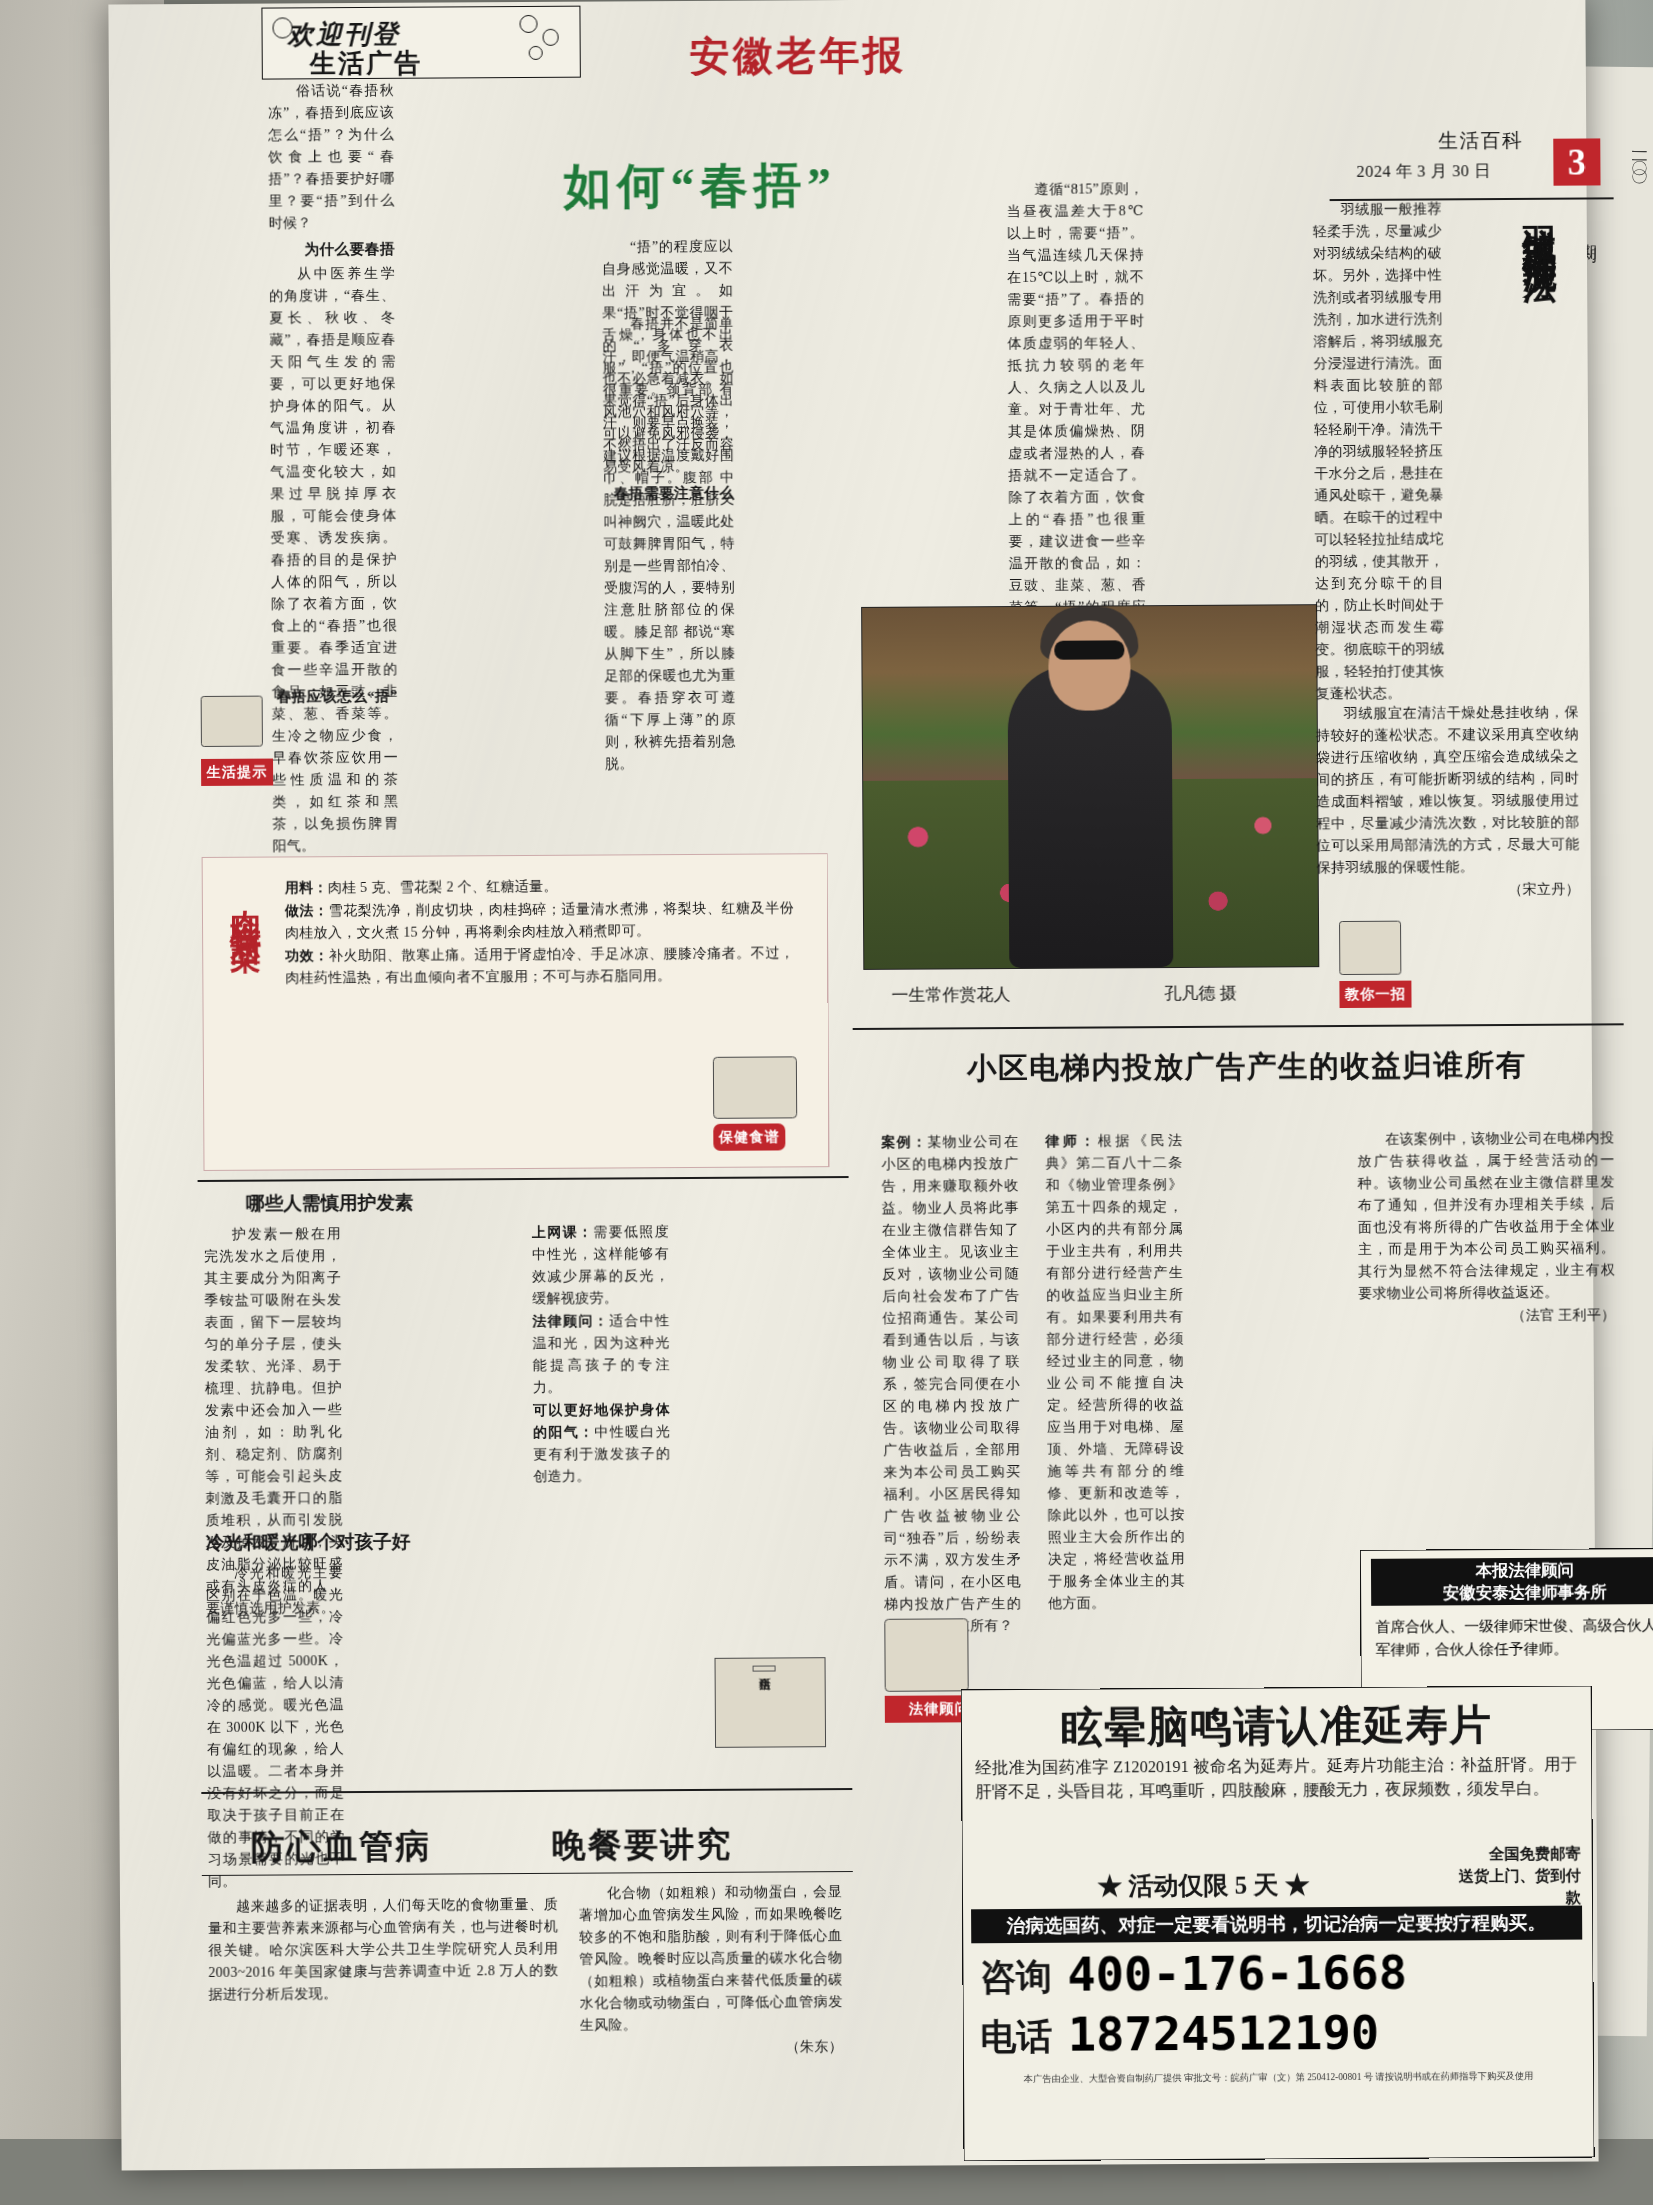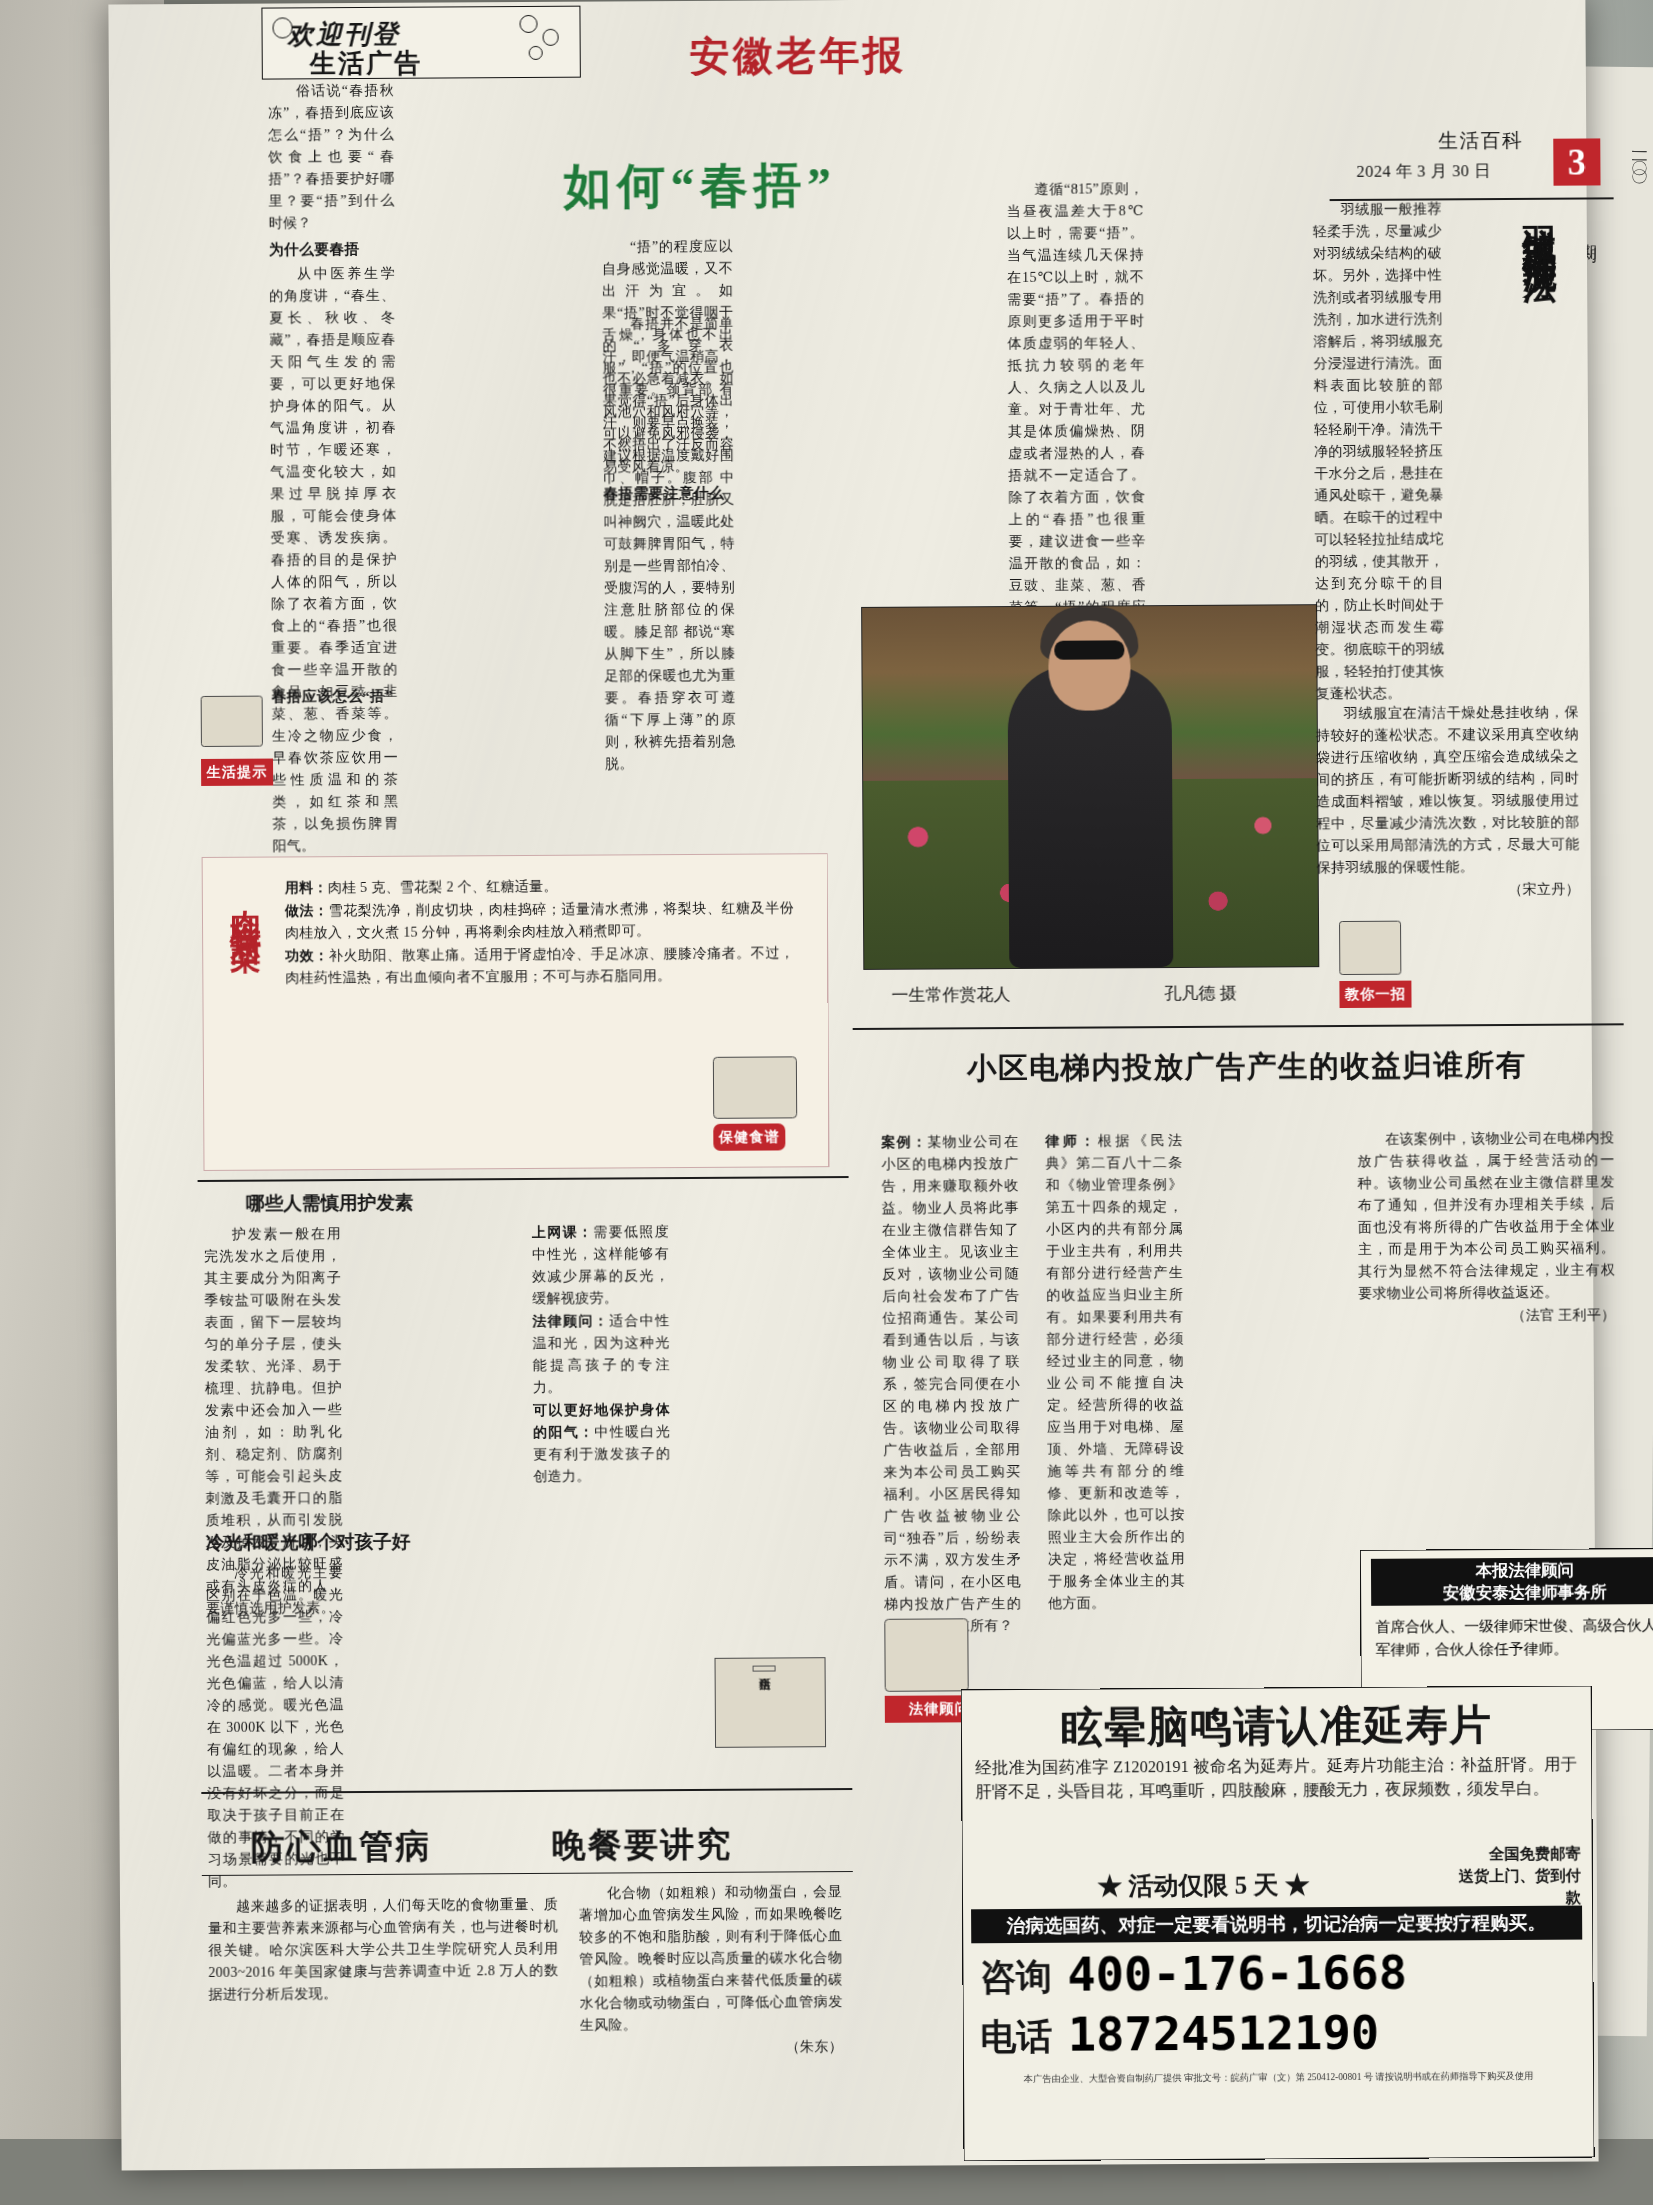--- a/index.html
+++ b/index.html
@@ -18,21 +18,21 @@
     background:linear-gradient(105deg,rgba(0,0,0,.07) 0%,rgba(255,255,255,.25) 14%,rgba(0,0,0,.05) 28%,rgba(255,255,255,.2) 46%,rgba(0,0,0,.06) 62%,rgba(255,255,255,.18) 80%,rgba(0,0,0,.08) 100%);
     pointer-events:none;mix-blend-mode:multiply;opacity:.55;}
   
   .sheet2{position:absolute;left:1422px;top:66px;width:235px;height:1969px;background:#e7e5db;transform:rotate(0.6deg);}
   .sheet2 .v-text{position:absolute;writing-mode:vertical-rl;font-size:16.4px;color:#3a3a38;}
   .blk{position:absolute;}
   
   .cn{font-family:"Liberation Serif","DejaVu Serif",serif;color:#161616;}
   .body-col{font-size:14px;line-height:22px;text-align:justify;letter-spacing:0.3px;}
   .body-col p{margin:0 0 1.1px 0;text-indent:2em;}
-  .sub-h{font-weight:bold;font-size:14.8px;text-align:left;margin:4.4px 0 2.2px;}
+  .sub-h{font-weight:bold;font-size:14.8px;text-align:right;margin:4.4px 0 2.2px;}
   .rule{position:absolute;background:#1c1c1c;}
   
   .masthead{position:absolute;left:481px;top:28.4px;width:416px;text-align:center;
     font-size:40px;font-weight:bold;color:#b4232a;letter-spacing:3.3px;
     font-family:"Liberation Serif",serif;}
   .welcome-box{position:absolute;left:153px;top:4.4px;width:317px;height:70px;border:1.6px solid #111;background:#f3f1e7;}
   .welcome-box .t1{position:absolute;left:25px;top:8.8px;font-size:26px;font-weight:bold;letter-spacing:2.2px;font-style:italic;}
   .welcome-box .t2{position:absolute;left:47px;top:38px;font-size:26px;font-weight:bold;letter-spacing:2.2px;}
   .circ{position:absolute;border:1.6px solid #111;border-radius:50%;}
   

